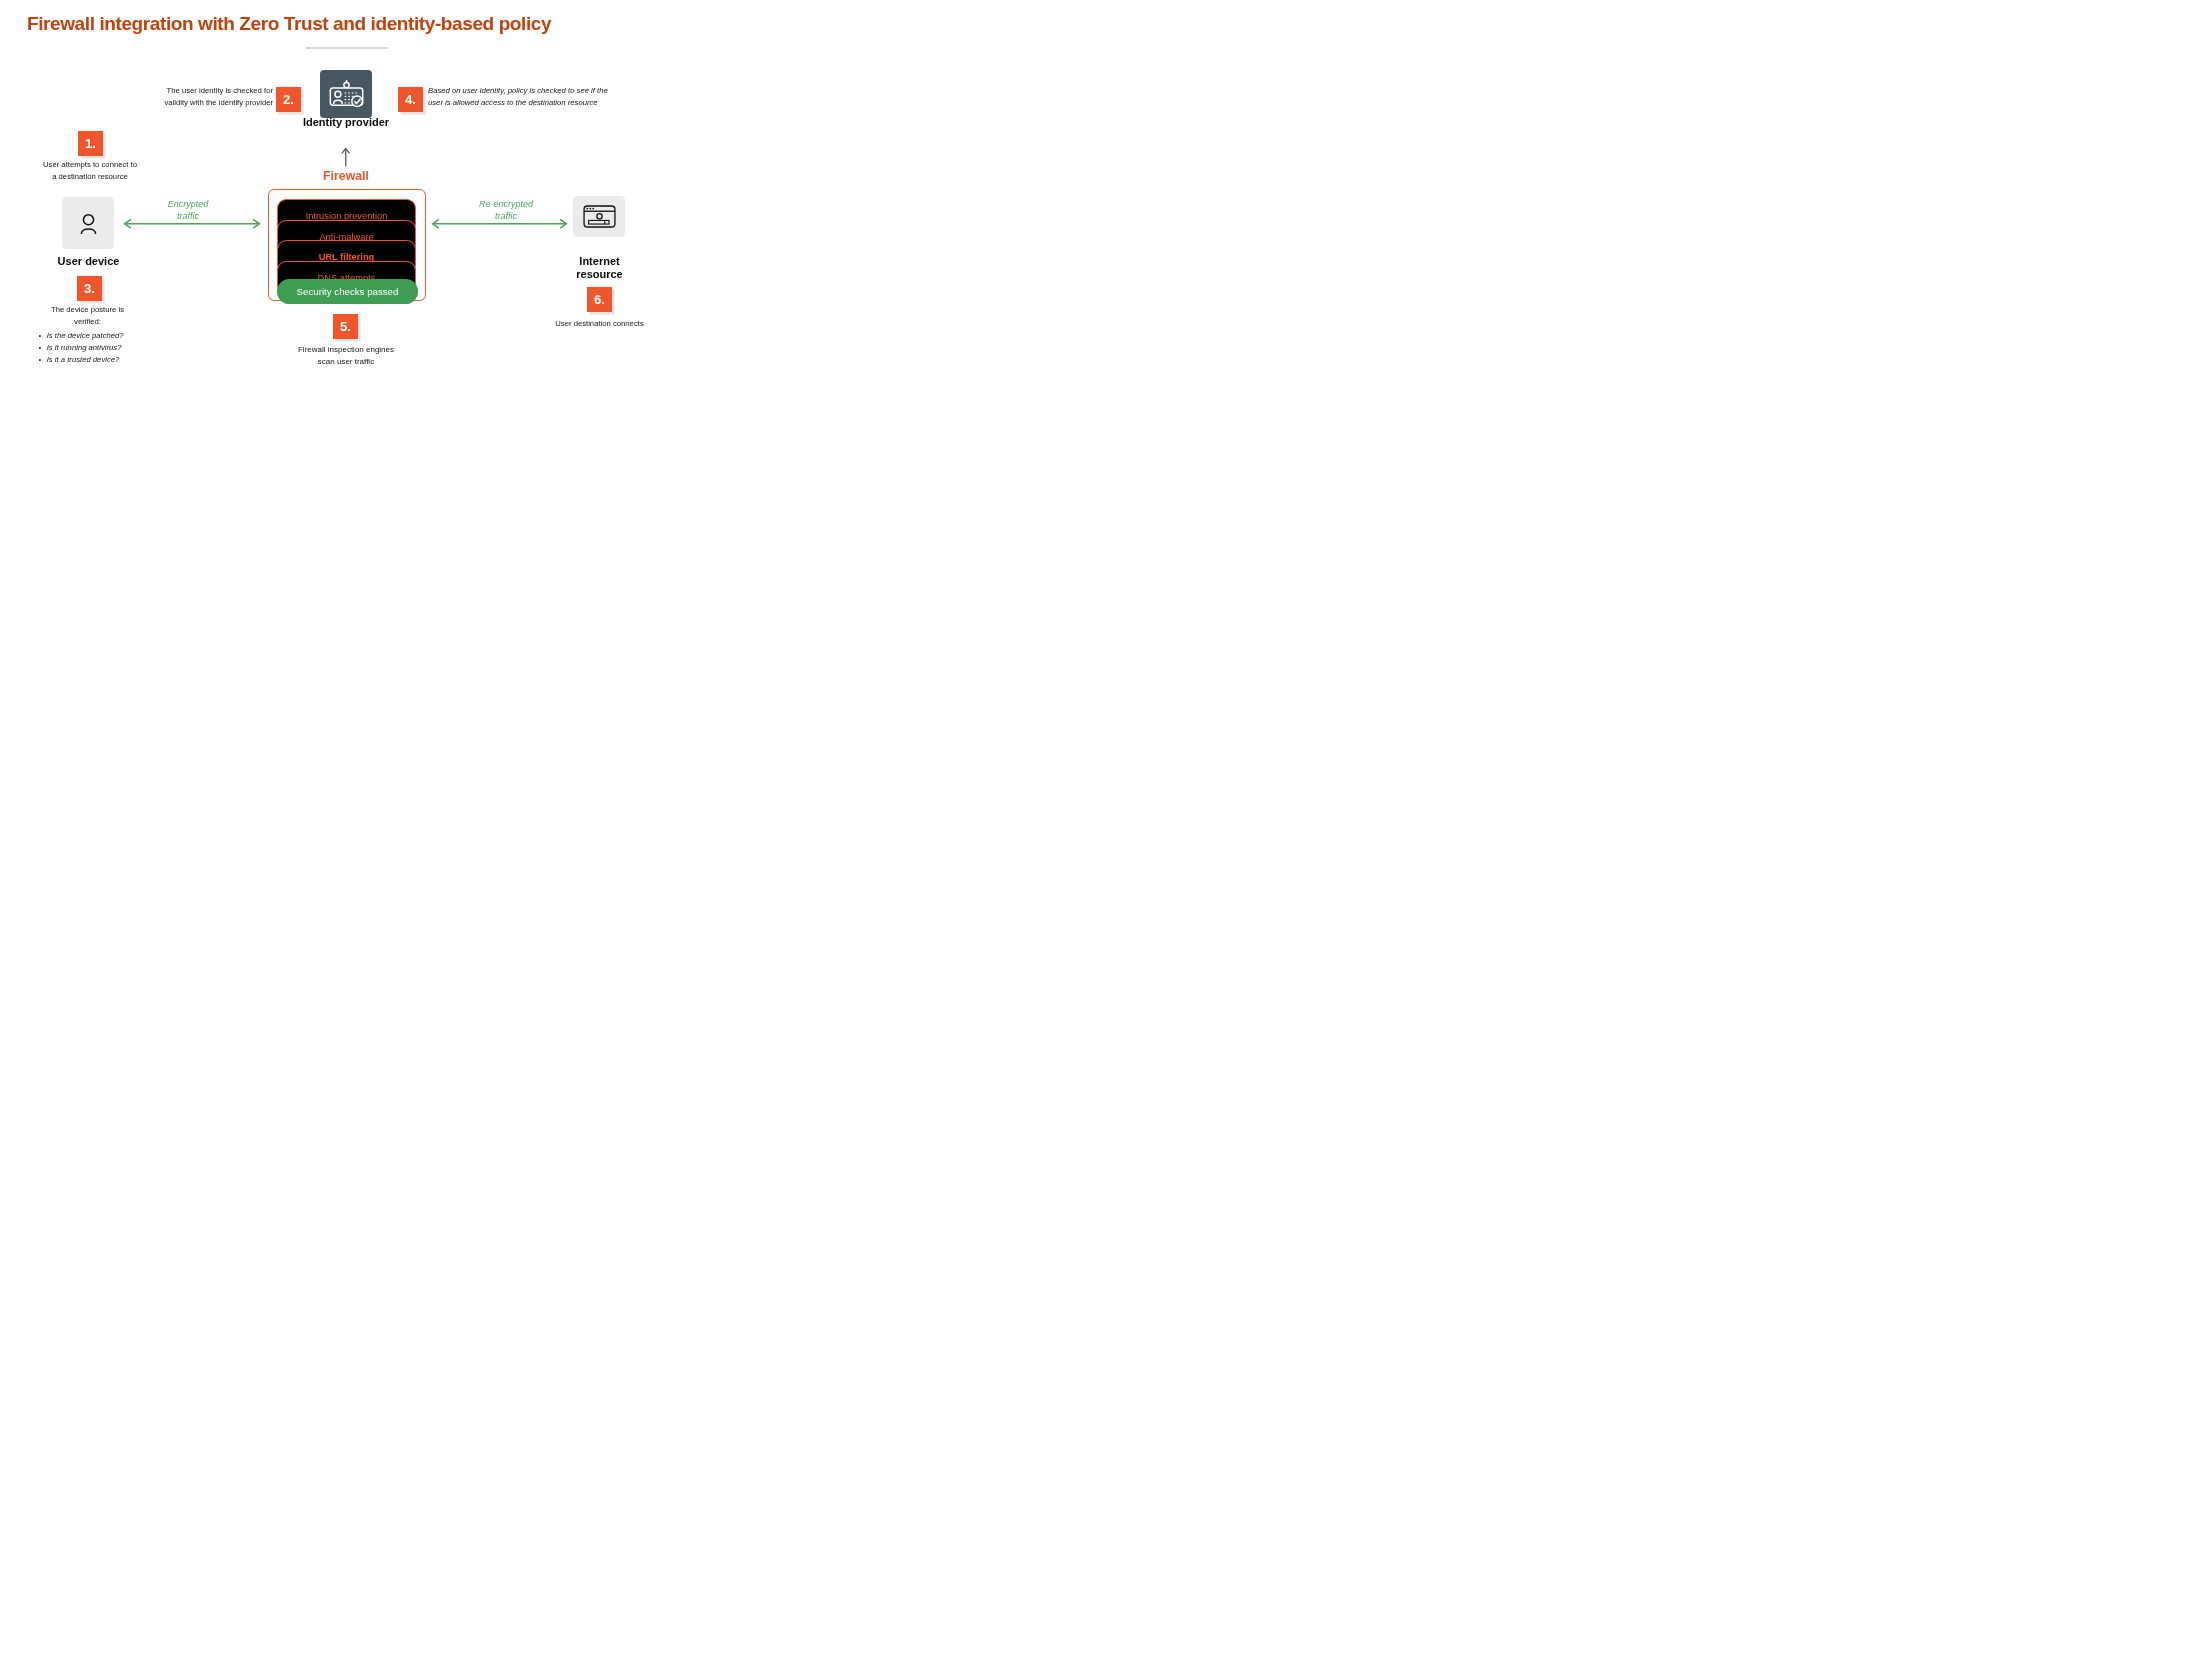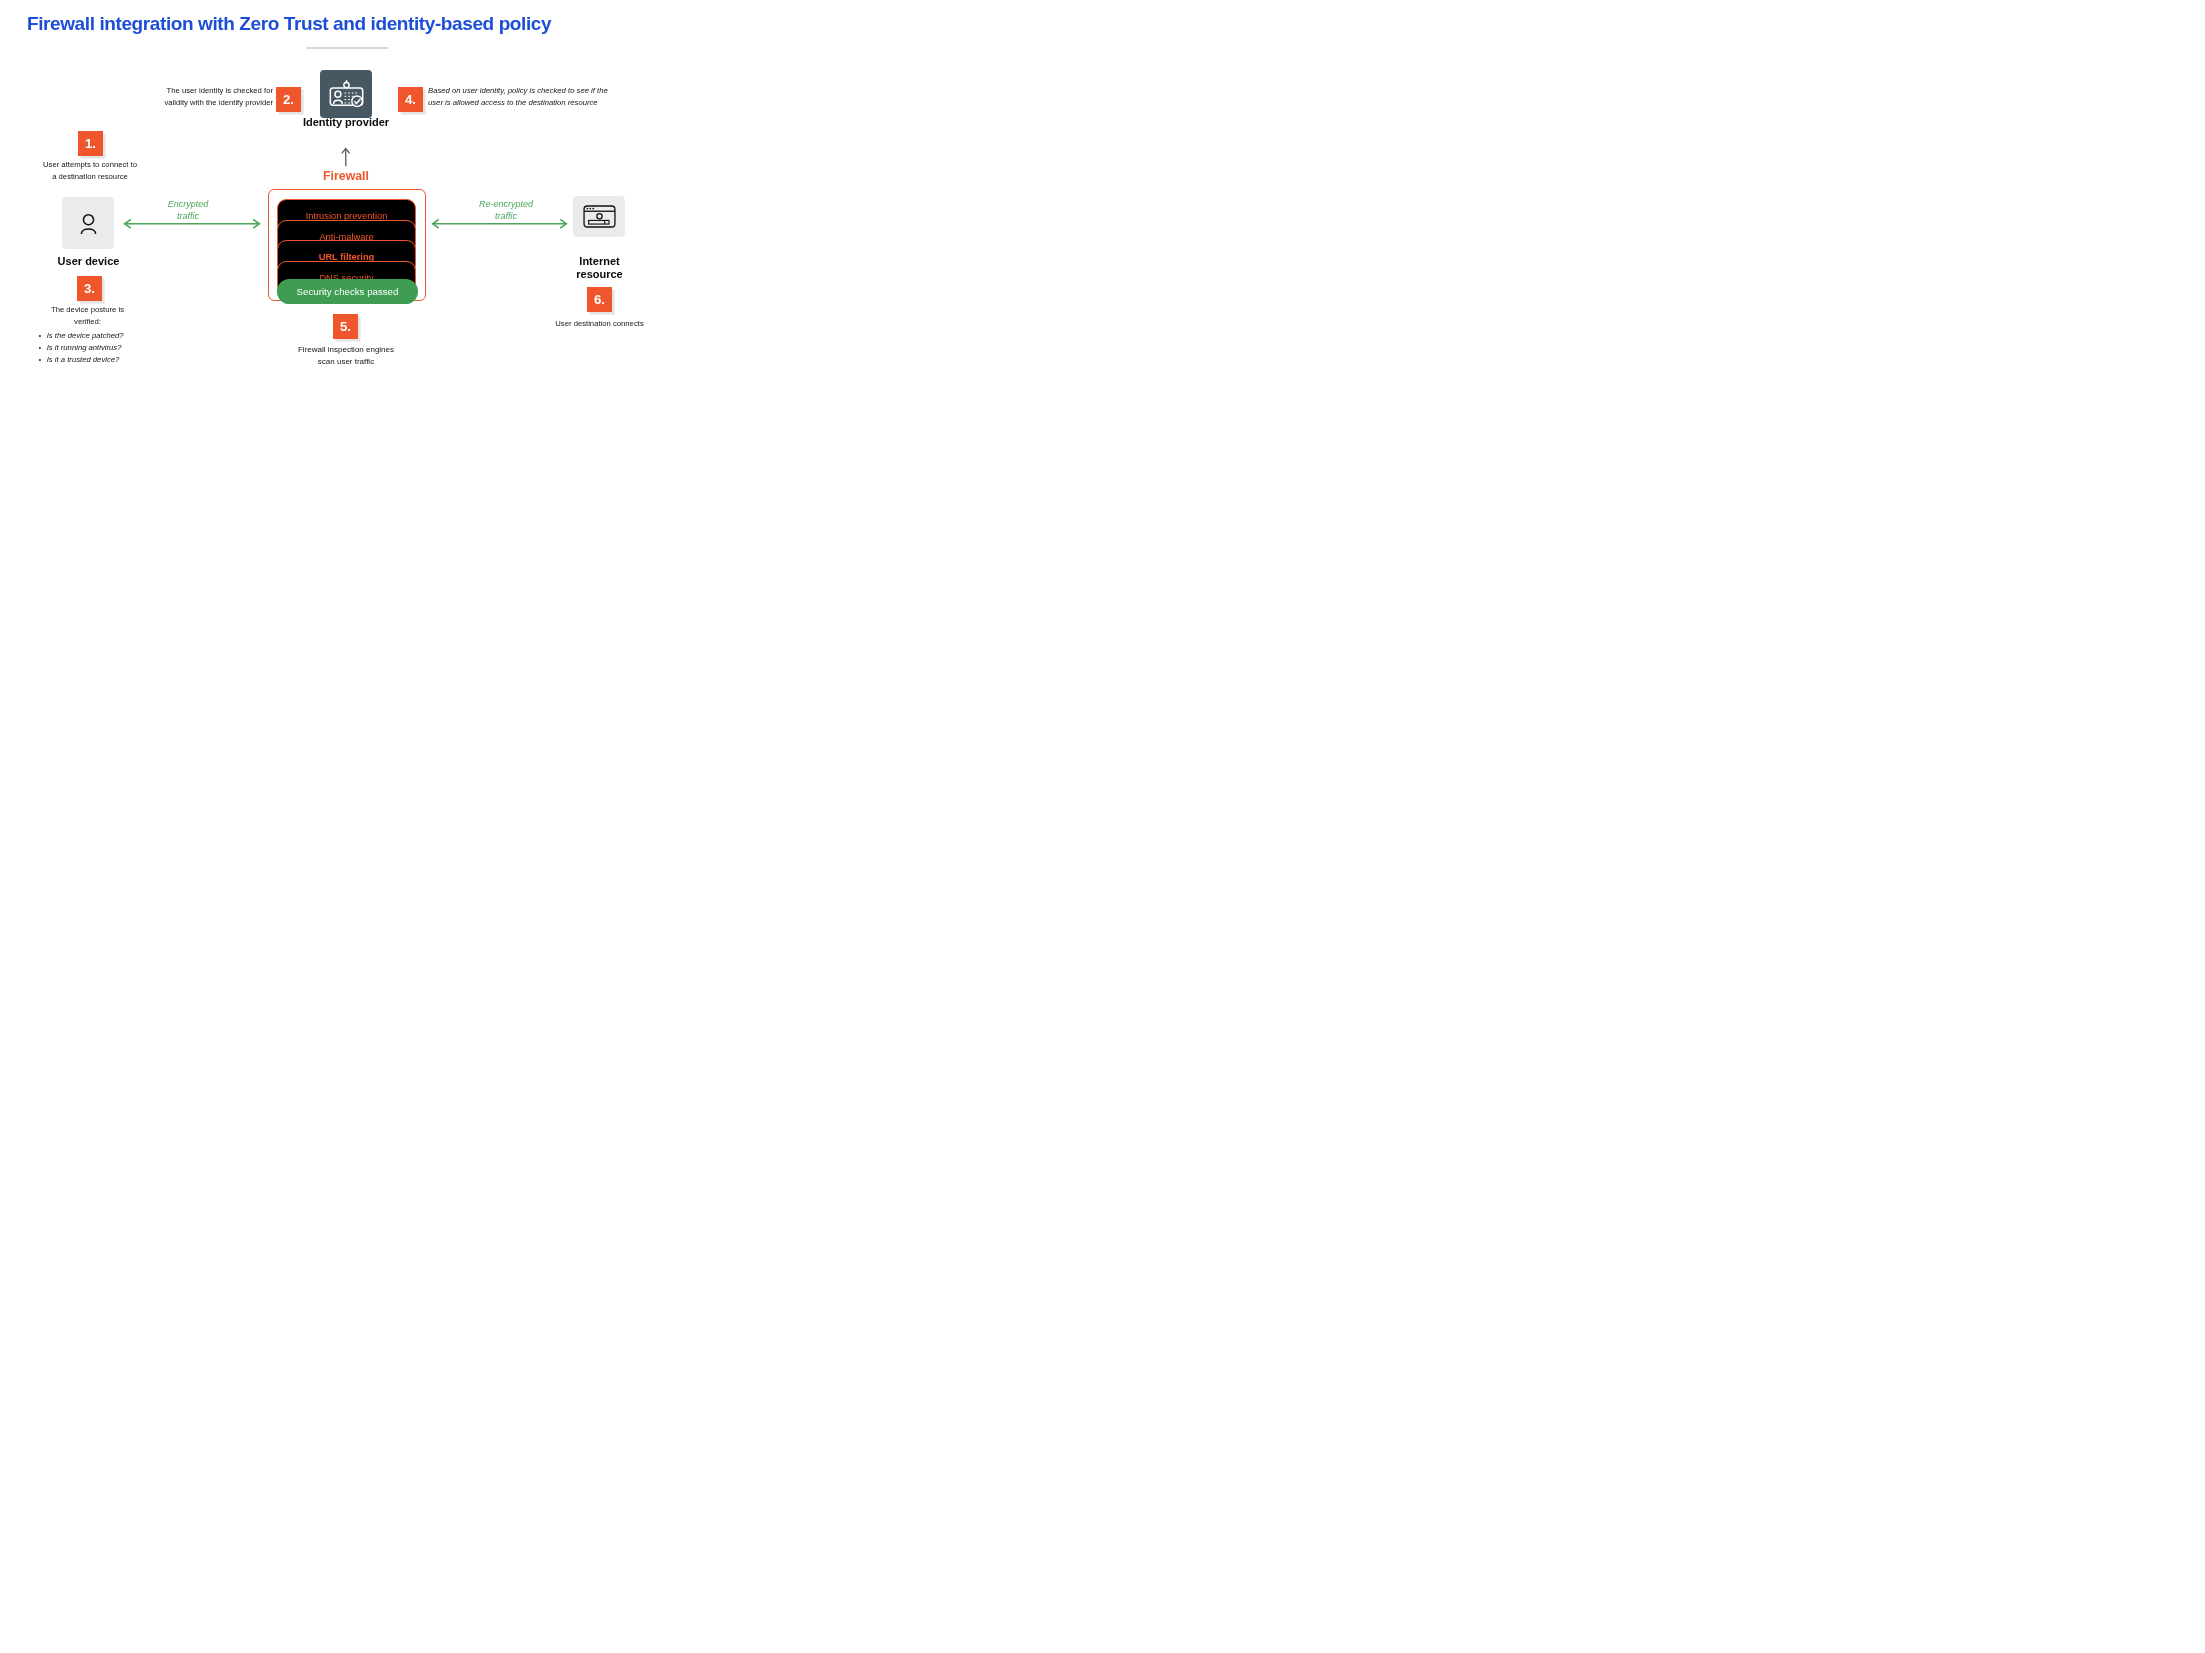--- a/index.html
+++ b/index.html
@@ -4,21 +4,21 @@
 <style>
   html,body{margin:0;padding:0;background:#fff;}
   #stage{
     position:relative;width:692px;height:389px;background:#ffffff;
     font-family:"Liberation Sans",sans-serif;color:#111;overflow:hidden;
   }
   .abs{position:absolute;}
   
   .title{
     left:27px;top:13.2px;width:644px;
-    font-size:19px;font-weight:800;letter-spacing:-0.4px;color:#1d4ed8;
+    font-size:19px;font-weight:800;letter-spacing:-0.4px;color:#c2410c;
   }
   .divider{left:306px;top:47px;width:82px;height:2.2px;background:#d8d8d8;}
   
   .numbox{
     width:25px;height:25px;background:#F0562B;box-shadow:2.6px 2.6px 0 0 #e4e4e4;
     display:flex;align-items:center;justify-content:center;
     color:#fff;font-size:13.2px;font-weight:800;
   }
   
   .steptext{font-size:7.7px;line-height:11.5px;color:#161616;}
@@ -128,21 +128,21 @@
       <line x1="6" y1="13" x2="312" y2="13"></line>
       <path d="M20,3 L6,13 L20,23"></path>
       <path d="M298,3 L312,13 L298,23"></path>
     </g>
   </svg>
 
   <div class="abs fw-box" style="left:268px;top:189px;width:156px;height:110px;"></div>
   <div class="pill" style="top:199px;">Intrusion prevention</div>
   <div class="pill" style="top:220px;">Anti-malware</div>
   <div class="pill" style="top:240px;font-weight:bold;">URL filtering</div>
-  <div class="pill" style="top:261px;">DNS security</div>
+  <div class="pill" style="top:261px;">DNS attempts</div>
   <div class="pill-green" style="top:279px;">Security checks passed</div>
 
   <div class="abs traffic" style="left:453px;top:198px;width:106px;">
     <span>Re-encrypted</span><br>
     <span>traffic</span>
   </div>
   <svg class="abs" style="left:430px;top:218px;" width="139" height="11.5" viewBox="0 0 316 26">
     <g fill="none" stroke="#4BA65B" stroke-width="3.6">
       <line x1="6" y1="13" x2="310" y2="13"></line>
       <path d="M20,3 L6,13 L20,23"></path>

